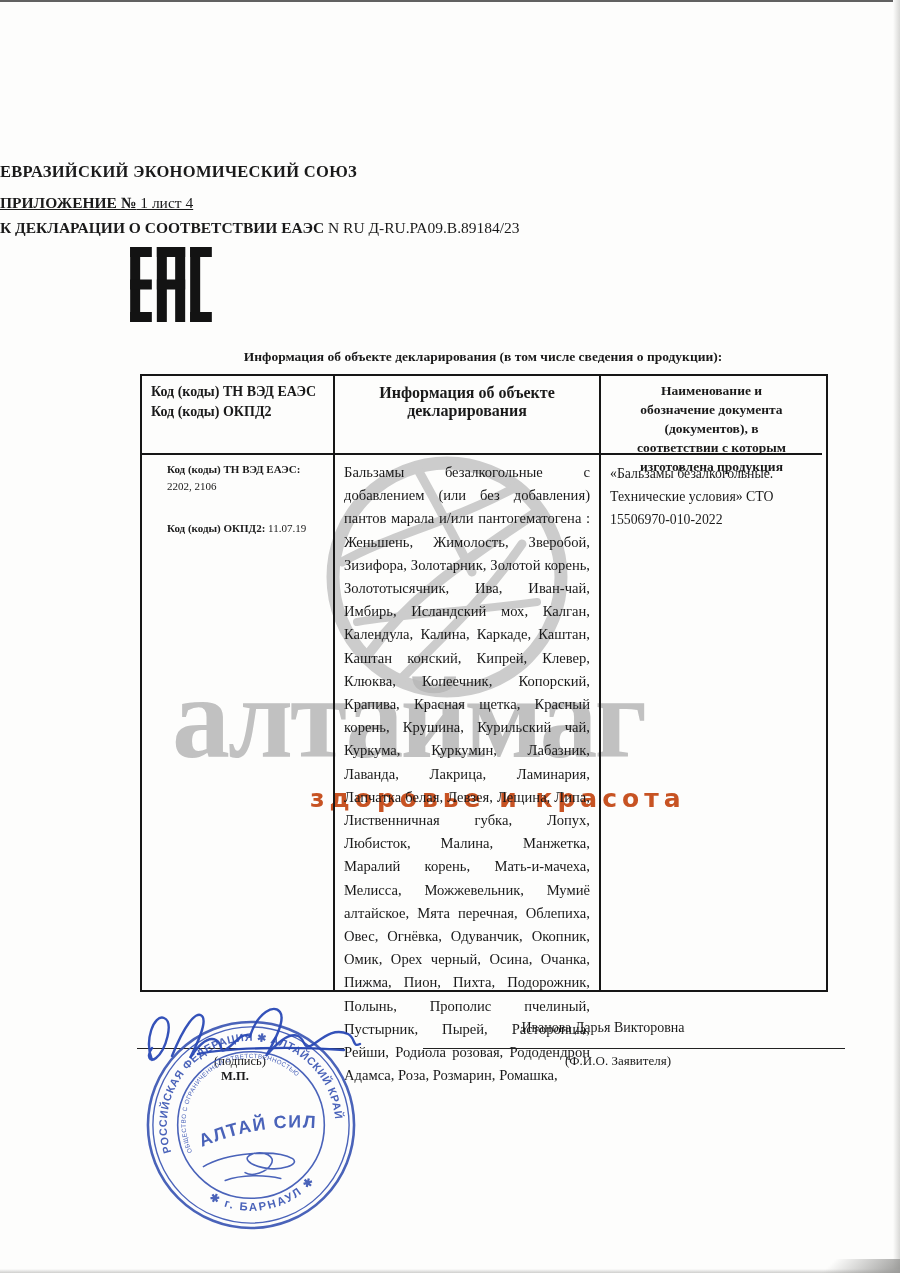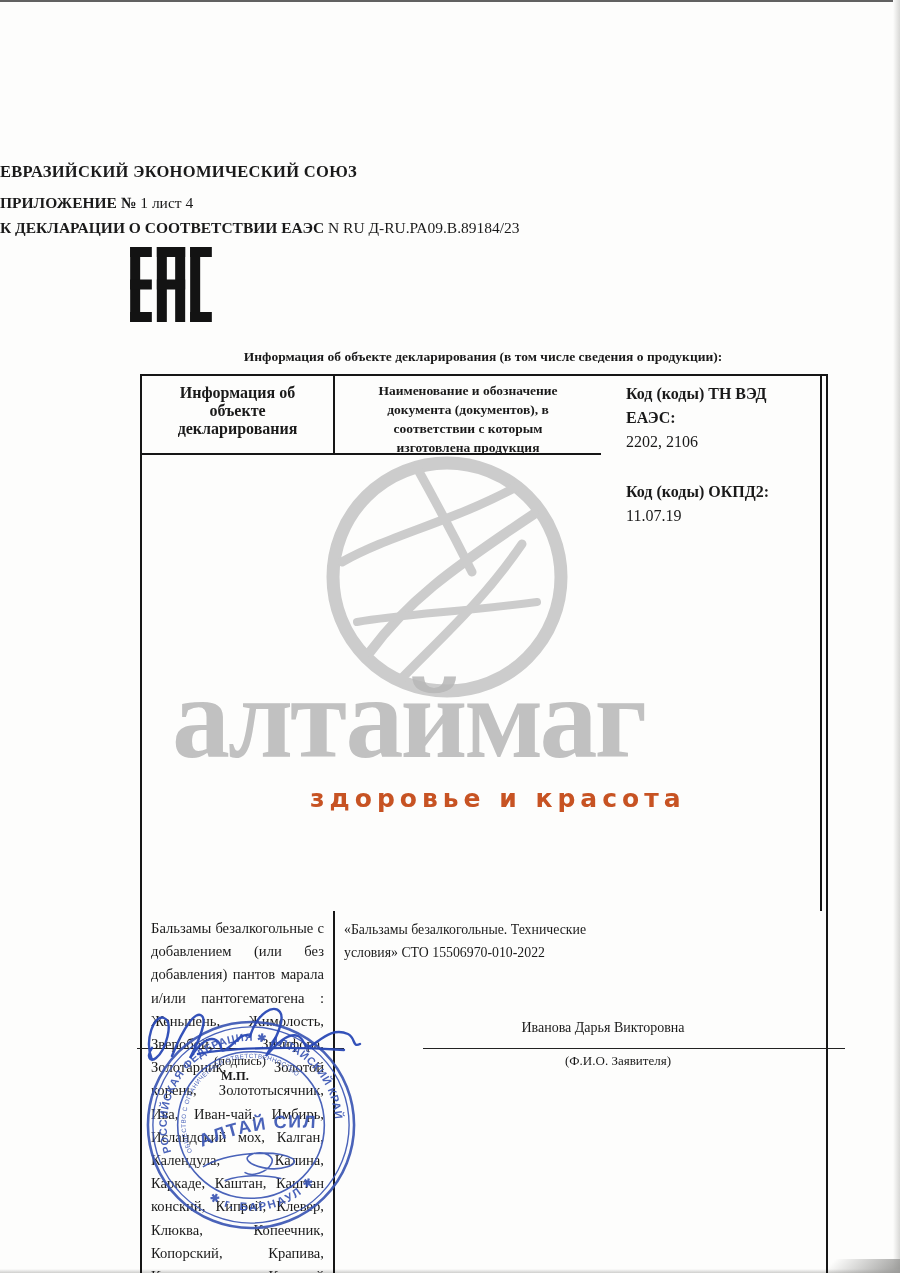--- a/index.html
+++ b/index.html
@@ -12,38 +12,38 @@
   .edge-bottom{position:absolute;left:0;bottom:0;width:900px;height:4px;background:linear-gradient(to bottom,#fdfdfc,#cfcfcd);}
   .corner-shadow{position:absolute;right:0;bottom:0;width:160px;height:14px;background:linear-gradient(135deg,transparent 55%,#9a9a98 100%);}
 
   
   .wm{position:absolute;z-index:0;pointer-events:none;}
   .wm-brand{left:172px;top:652px;font-family:Liberation Serif, serif;font-weight:bold;font-size:116px;letter-spacing:-3px;color:#b7b7b7;opacity:.85;}
   .wm-tagline{left:310px;top:784px;font-family:"DejaVu Sans",sans-serif;font-weight:600;font-size:25px;letter-spacing:5px;color:#c2410c;opacity:.9;}
 
   .content{position:absolute;z-index:1;}
   .h-union{position:absolute;left:0;top:162px;width:686px;font-size:16.5px;font-weight:bold;letter-spacing:.3px;}
-  .h-annex{position:absolute;left:0;top:194px;width:686px;font-size:15.5px;}
+  .h-annex{position:absolute;left:0;top:194px;width:686px;font-size:15.5px;text-decoration:underline;}
   .h-decl{position:absolute;left:0;top:219px;width:686px;font-size:15.5px;}
   .b{font-weight:bold;}
 
   .eac{position:absolute;left:130px;top:247px;}
 
   .caption{position:absolute;left:140px;top:349px;width:686px;text-align:center;font-size:13.5px;font-weight:bold;}
 
   
   .tbl{position:absolute;left:140px;top:374px;width:684px;border:2px solid #161616;display:grid;grid-template-columns:193px 266px 221px;}
   .cell{padding:6px 9px;box-sizing:border-box;}
   .cell.cr{border-right:2px solid #161616;}
   .hrow{border-bottom:2px solid #161616;height:79px;}
   .brow{height:535px;}
   .th1{font-size:14px;font-weight:bold;line-height:1.45;text-align:left;}
   .th2{font-size:16px;font-weight:bold;text-align:center;padding-top:8px;}
   .th3{font-size:13.5px;font-weight:bold;text-align:center;line-height:1.4;padding:6px 22px;}
-  .code-block{font-size:16px;line-height:1.5;padding-left:25px;}
+  .code-block{font-size:11px;line-height:1.5;padding-left:25px;}
   .code-block .gap{height:26px;}
   .prod-info{font-size:14.6px;line-height:23.2px;text-align:justify;}
   .std-doc{font-size:13.8px;line-height:1.65;padding-top:8px;}
 
   
   .sig-line-left{position:absolute;left:137px;top:1048px;width:207px;height:0;border-top:1.7px solid #222;}
   .sig-line-right{position:absolute;left:423px;top:1048px;width:422px;height:0;border-top:1.7px solid #222;}
   .podpis{position:absolute;left:160px;top:1054px;width:160px;text-align:center;font-size:12.5px;}
   .mp{position:absolute;left:221px;top:1069px;font-size:12.5px;font-weight:bold;z-index:3;}
   .fio-name{position:absolute;left:423px;top:1020px;width:360px;text-align:center;font-size:14px;}
@@ -94,20 +94,24 @@
       <rect x="32" y="39" width="34" height="12"></rect>
       <rect x="72" y="0" width="12" height="90"></rect>
       <rect x="72" y="0" width="26" height="12"></rect>
       <rect x="72" y="78" width="26" height="12"></rect>
     </g>
   </svg>
 
   <div class="content caption">Информация об объекте декларирования (в том числе сведения о продукции):</div>
 
   <div class="content tbl">
+    <div class="cell cr hrow th1">
+      <div>Код (коды) ТН ВЭД ЕАЭС</div>
+      <div>Код (коды) ОКПД2</div>
+    </div>
     <div class="cell cr hrow th2">Информация об объекте декларирования</div>
     <div class="cell hrow th3">Наименование и обозначение документа (документов), в соответствии с которым изготовлена продукция</div>
 
     <div class="cell cr brow code-block">
       <div><span class="b">Код (коды) ТН ВЭД ЕАЭС:</span></div>
       <div>2202, 2106</div>
       <div class="gap"></div>
       <div><span class="b">Код (коды) ОКПД2:</span><span> 11.07.19</span></div>
     </div>
     <div class="cell cr brow prod-info">Бальзамы безалкогольные с добавлением (или без добавления) пантов марала и/или пантогематогена : Женьшень, Жимолость, Зверобой, Зизифора, Золотарник, Золотой корень, Золототысячник, Ива, Иван-чай, Имбирь, Исландский мох, Калган, Календула, Калина, Каркаде, Каштан, Каштан конский, Кипрей, Клевер, Клюква, Копеечник, Копорский, Крапива, Красная щетка, Красный корень, Крушина, Курильский чай, Куркума, Куркумин, Лабазник, Лаванда, Лакрица, Ламинария, Лапчатка белая, Левзея, Лещина, Липа, Лиственничная губка, Лопух, Любисток, Малина, Манжетка, Маралий корень, Мать-и-мачеха, Мелисса, Можжевельник, Мумиё алтайское, Мята перечная, Облепиха, Овес, Огнёвка, Одуванчик, Окопник, Омик, Орех черный, Осина, Очанка, Пижма, Пион, Пихта, Подорожник, Полынь, Прополис пчелиный, Пустырник, Пырей, Расторопша, Рейши, Родиола розовая, Рододендрон Адамса, Роза, Розмарин, Ромашка,</div>

